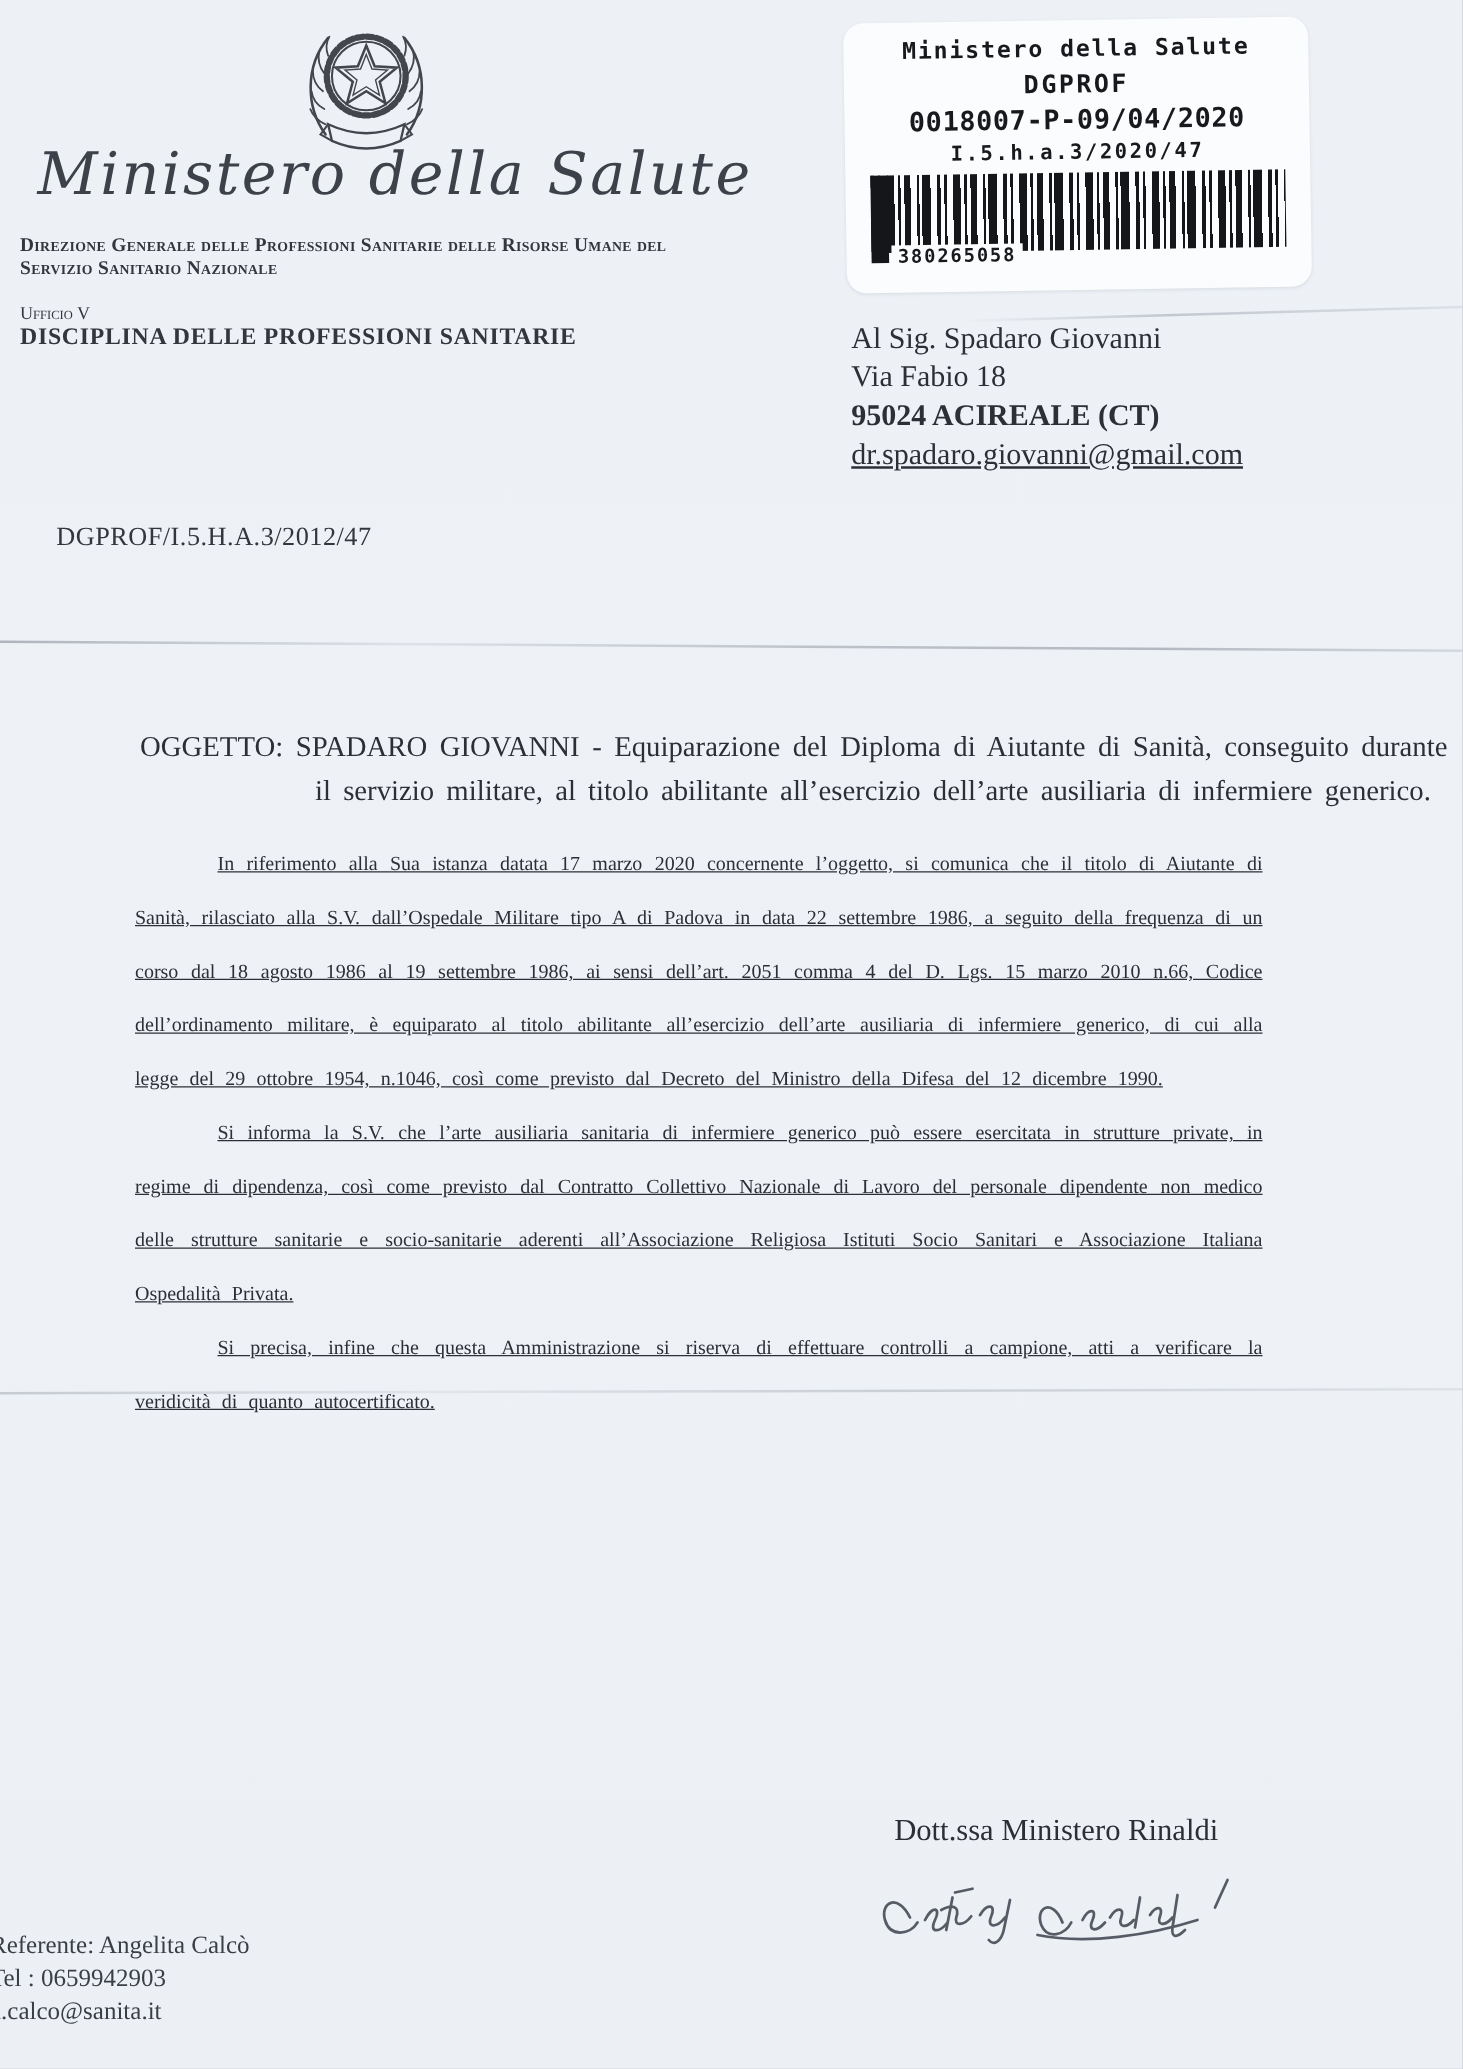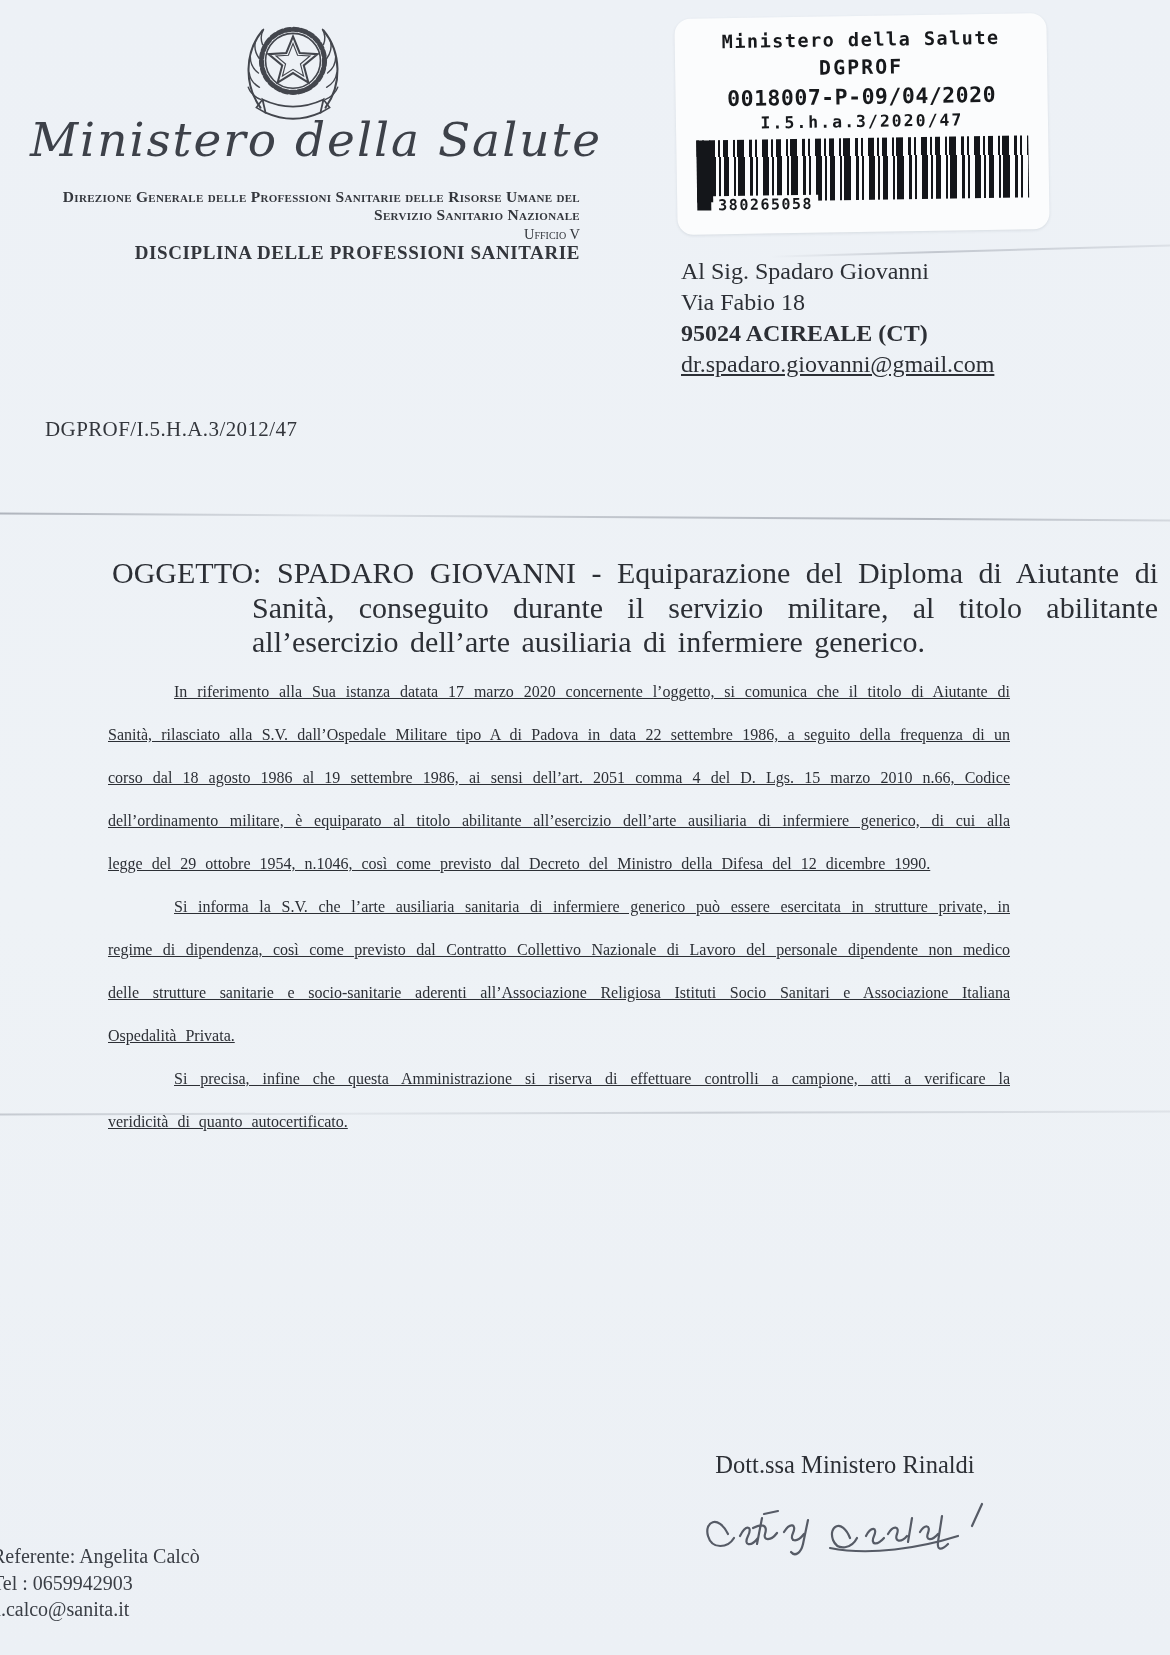--- a/index.html
+++ b/index.html
@@ -10,23 +10,23 @@
   }
 
   
   .emblem { position:absolute; left:226px; top:10px; width:134px; height:122px; }
   .emblem svg { width:100%; height:100%; }
   .script-title {
     position:absolute; left:30px; top:112px; width:545px; text-align:center;
     font-family:"DejaVu Serif", serif; font-style:italic; font-size:47px;
     letter-spacing:2px; color:#3d4149; white-space:nowrap;
   }
-  .dept { position:absolute; left:0; top:188px; width:580px; text-align:right; color:#33363c; }
+  .dept { position:absolute; left:16px; top:188px; width:580px; text-align:left; color:#33363c; }
   .dept-l1, .dept-l2 { font-variant:small-caps; font-weight:bold; font-size:15.5px; letter-spacing:0.3px; line-height:18px; }
-  .dept-l3 { font-variant:small-caps; font-size:14.5px; line-height:18px; margin-top:1px; }
+  .dept-l3 { font-variant:small-caps; font-size:14.5px; line-height:18px; margin-top:18px; }
   .dept-l4 { font-size:19px; line-height:19px; letter-spacing:0.6px;font-weight:bold; }
 
   
   .sticker {
     position:absolute; left:676px; top:16px; width:372px; height:216px;
     background:#fbfcfd; border-radius:16px; transform:rotate(-0.9deg);
     box-shadow:0 1px 3px rgba(60,70,90,0.12);
     font-family:"DejaVu Sans Mono", monospace; color:#17191c; text-align:center;
     padding-top:13px; box-sizing:border-box;
   }
@@ -56,22 +56,22 @@
   
   .recipient { position:absolute; left:681px; top:256px; font-size:24px; line-height:31px; color:#2c2f35; }
   .recipient .bold { font-weight:bold; }
   .recipient .mail { text-decoration:underline; }
 
   
   .refnum { position:absolute; left:45px; top:417px; font-size:21px; letter-spacing:0.4px; color:#33363c; }
 
   
   .subject {
-    position:absolute; left:112px; top:556px; width:906px;
-    font-size:30px; line-height:34.5px; text-align:justify;
+    position:absolute; left:112px; top:581px; width:906px;
+    font-size:23px; line-height:34.5px; text-align:justify;
     padding-left:140px; text-indent:-140px; word-spacing:4px; color:#2c2f35;
   }
 
   
   .body-text {
     position:absolute; left:108px; top:670px; width:902px;
     font-size:16px; line-height:43px; text-align:justify; word-spacing:5px; color:#2c2f35;text-decoration:underline;
   }
   .body-text p { margin:0; text-indent:66px; }
 

